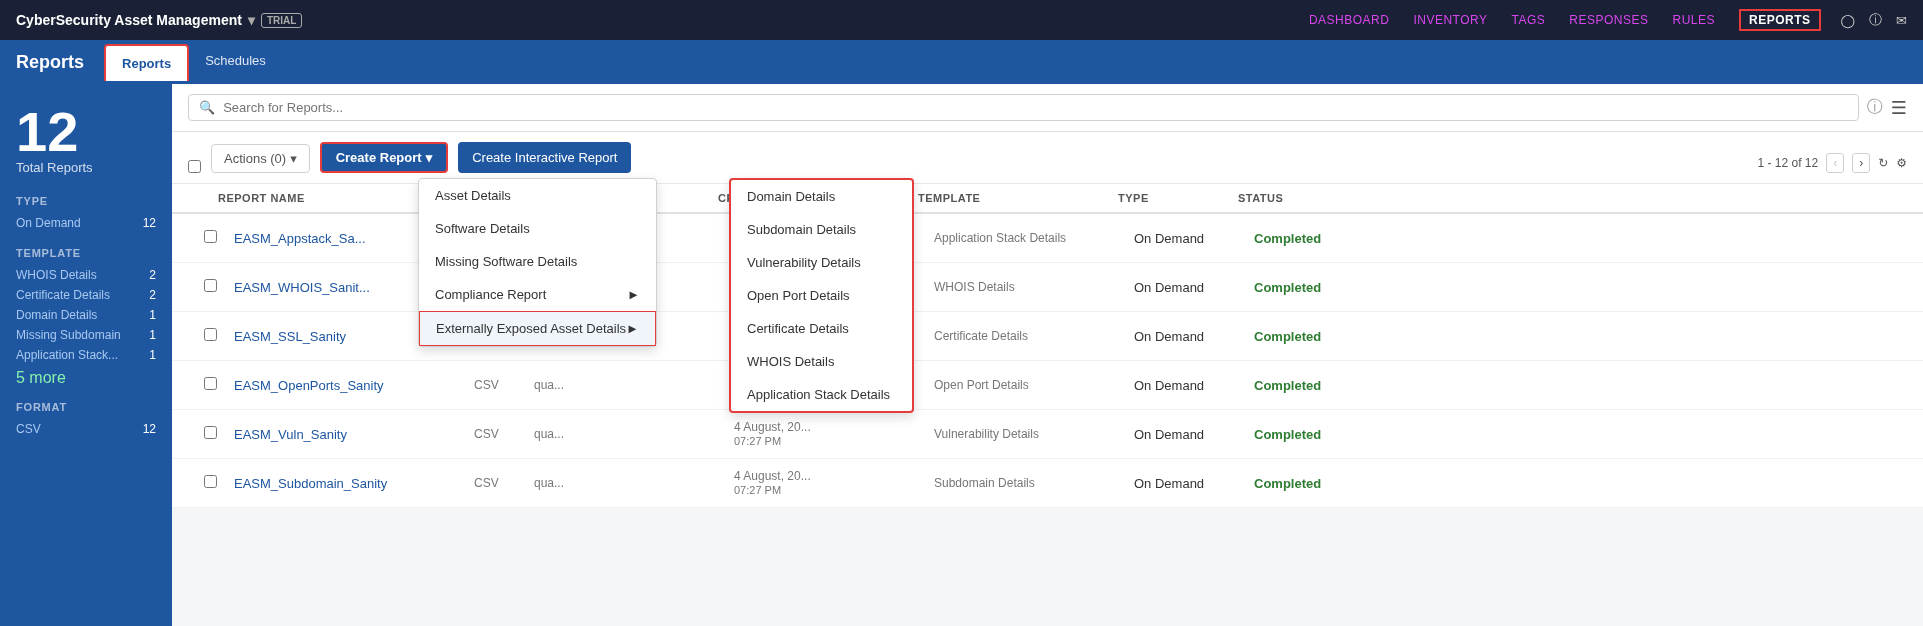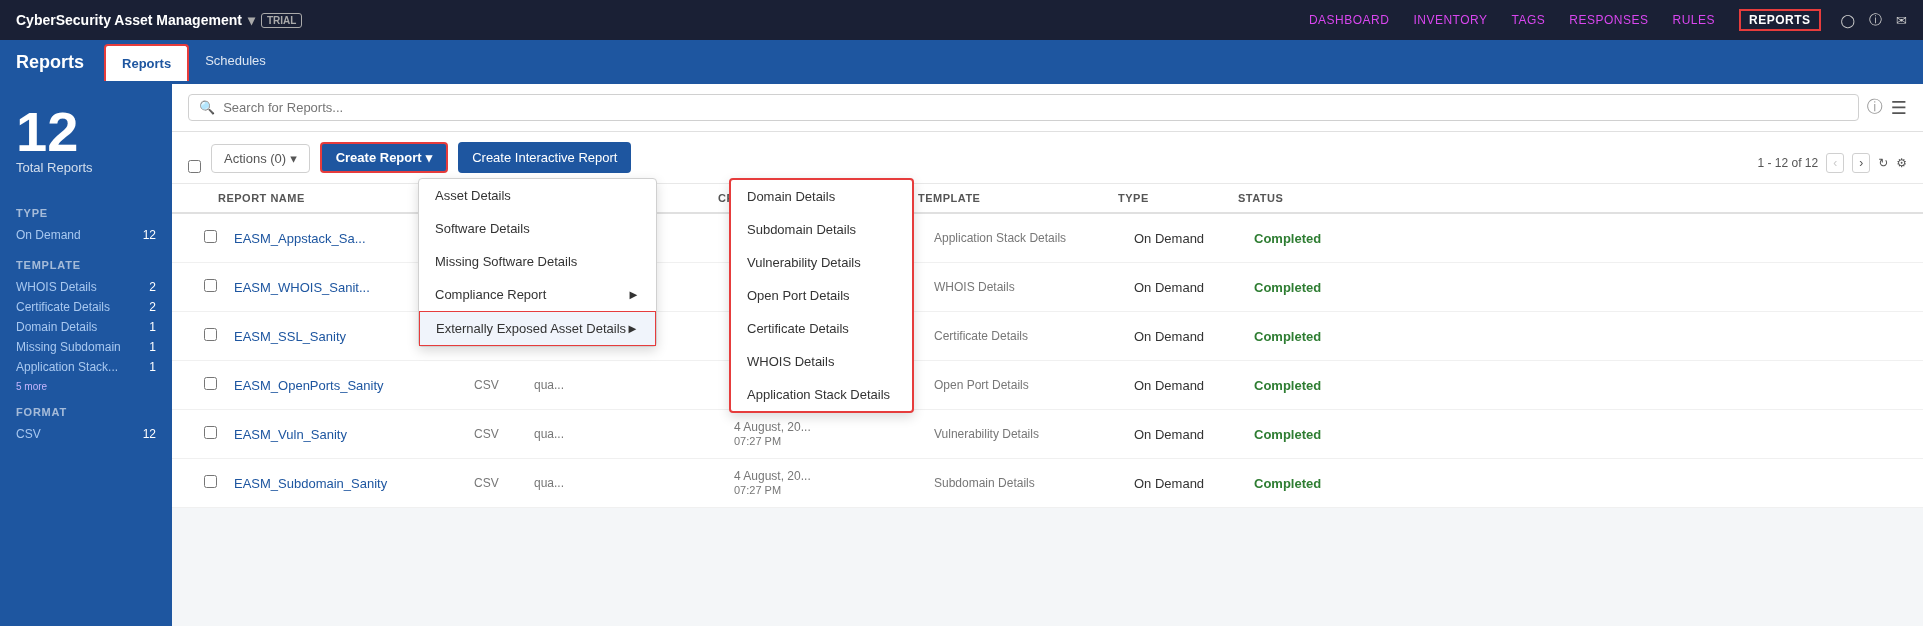--- a/index.html
+++ b/index.html
@@ -106,42 +106,42 @@
     }
     .sidebar-count {
       font-size: 56px;
       font-weight: 700;
       line-height: 1;
       color: #fff;
     }
     .sidebar-count-label {
       font-size: 13px;
       color: rgba(255,255,255,0.8);
-      margin-bottom: 32px;
+      margin-bottom: 20px;
     }
     .sidebar-section-title {
       font-size: 11px;
       font-weight: 700;
       color: rgba(255,255,255,0.6);
       letter-spacing: 0.8px;
       margin: 14px 0 6px;
       text-transform: uppercase;
     }
     .sidebar-item {
       display: flex;
       justify-content: space-between;
       padding: 3px 0;
       font-size: 12px;
       color: rgba(255,255,255,0.85);
     }
     .sidebar-item .label { color: #a8c8f0; }
     .sidebar-item .count { color: #fff; }
     .sidebar-more {
-      color: #c4b5fd;
-      font-size: 10px;
+      color: #86efac;
+      font-size: 16px;
       margin-top: 4px;
       cursor: pointer;
     }
 
     
     .content-area {
       flex: 1;
       background: #f4f6f8;
       padding: 0;
       overflow: auto;

